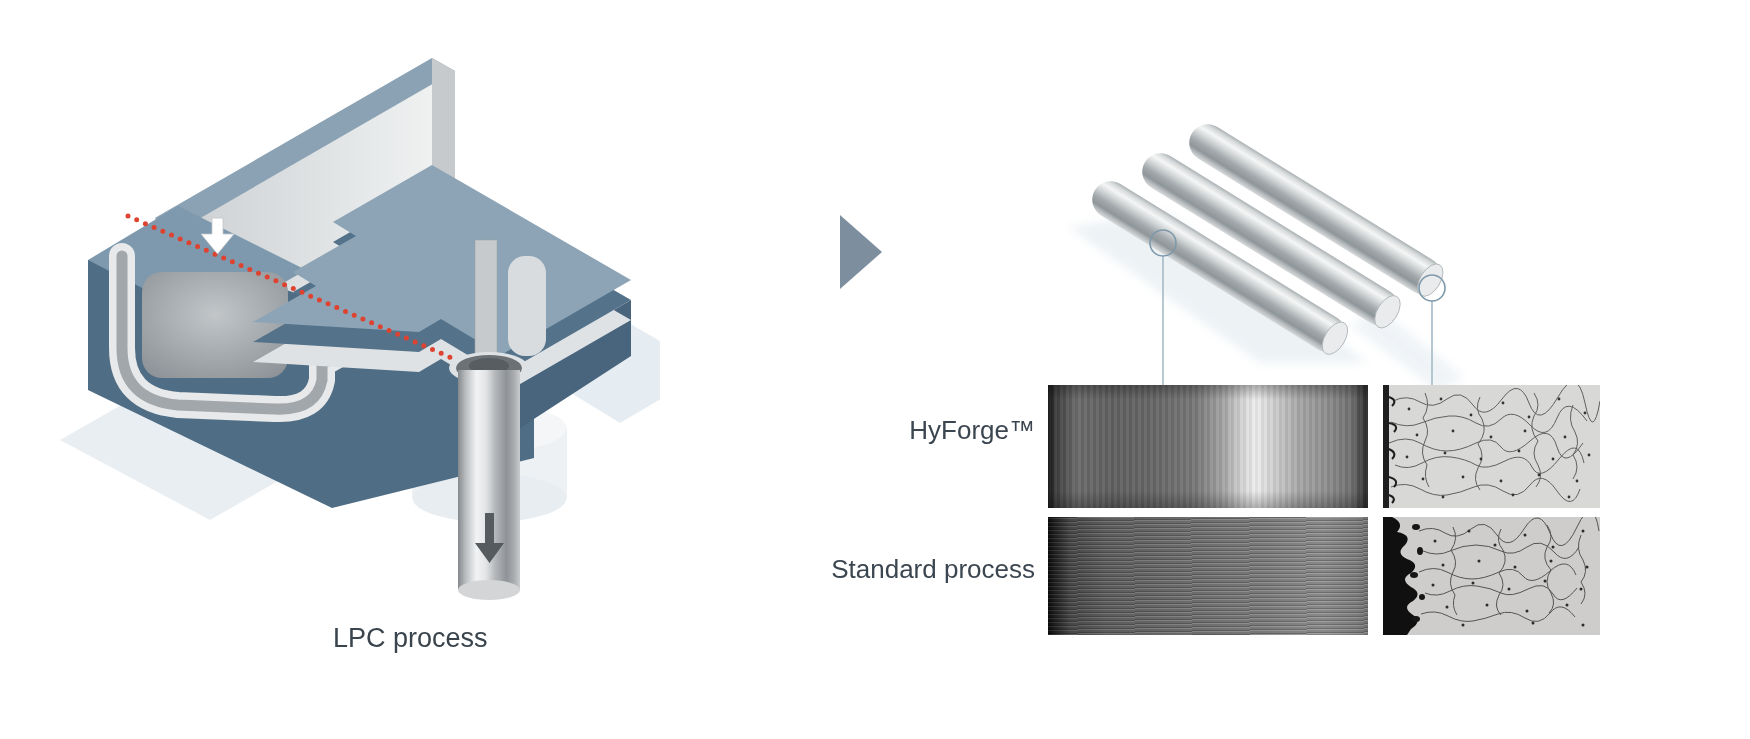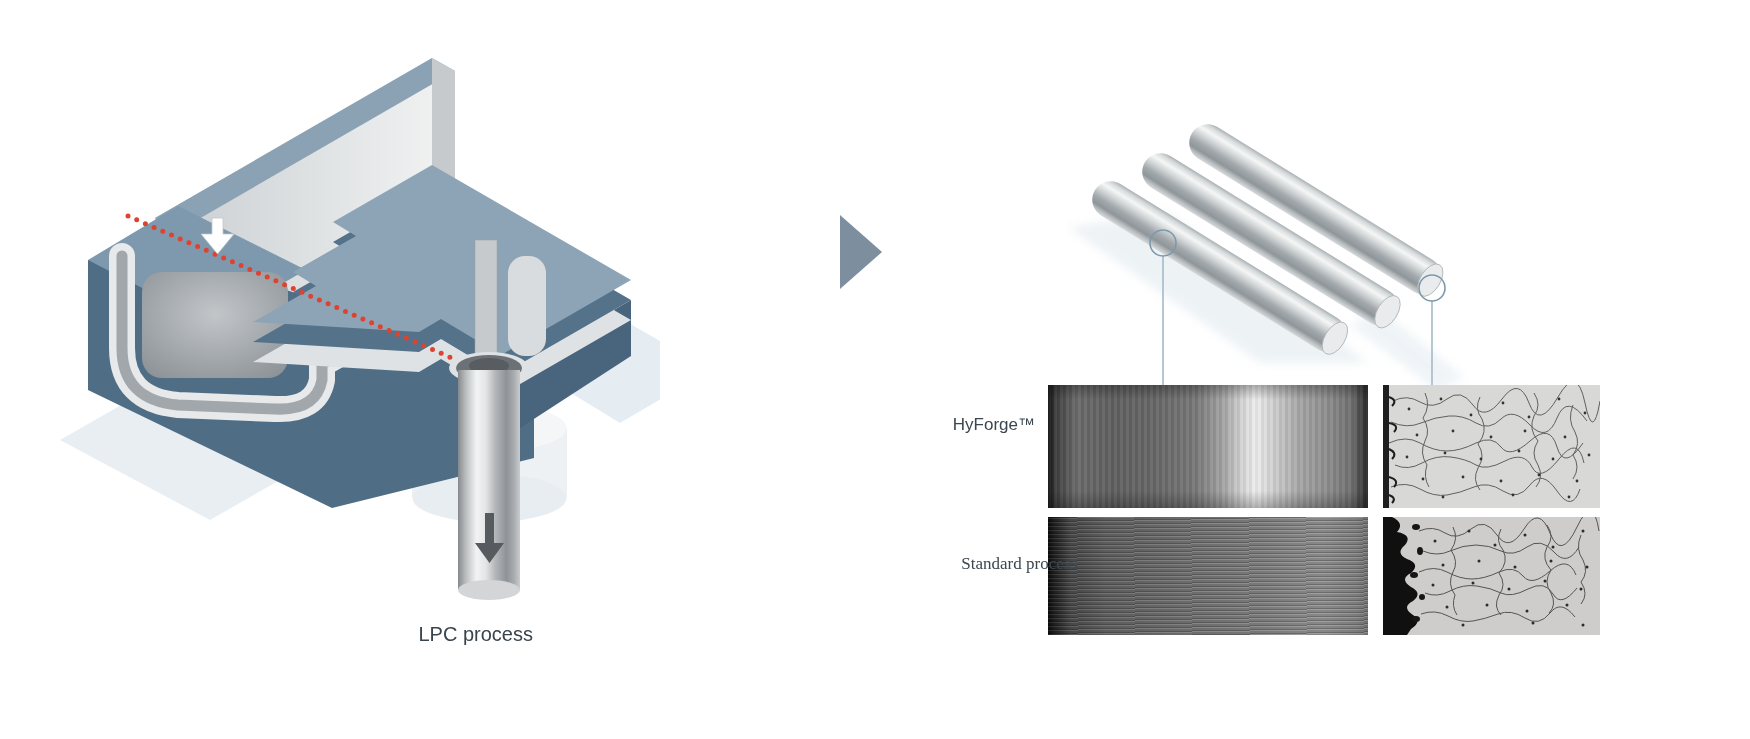--- a/index.html
+++ b/index.html
@@ -1,20 +1,20 @@
 <!DOCTYPE html>
 <html><head>
 <meta charset="utf-8">
 <style>
   html,body{margin:0;padding:0;background:#fff;}
   body{font-family:"Liberation Sans", sans-serif;color:#3b4650;}
   .stage{position:relative;width:1750px;height:739px;background:#ffffff;overflow:hidden;}
   .abs{position:absolute;}
-  .lbl{font-size:17px;color:#3b4650;line-height:1.1;white-space:nowrap;}
-  .caption{font-size:20px;color:#39444d;text-align:right;}
+  .lbl{font-size:26px;color:#3b4650;line-height:1.1;white-space:nowrap;}
+  .caption{font-size:27px;color:#39444d;text-align:left;}
   .row-label{text-align:right;}
   .col-label{text-align:center;}
   .tile{position:absolute;}
   .tile svg{display:block;width:100%;height:100%;}
   .tile-surf-hyforge{
     background:
       linear-gradient(180deg, rgba(0,0,0,.28) 0%, rgba(0,0,0,0) 12%, rgba(0,0,0,0) 86%, rgba(0,0,0,.25) 100%),
       repeating-linear-gradient(90deg, rgba(255,255,255,.05) 0 3px, rgba(0,0,0,.06) 3px 6px),
       linear-gradient(90deg,#101010 0%,#3f3f3f 2.5%,#6b6b6b 9%,#606060 20%,#676767 33%,#787878 46%,#a6a6a6 55%,#d8d8d8 61%,#eeeeee 65%,#cdcdcd 71%,#a5a5a5 79%,#8f8f8f 87%,#6f6f6f 95%,#262626 100%);
   }
@@ -254,16 +254,16 @@
         <ellipse cx="33" cy="10" rx="4" ry="3"></ellipse>
           <ellipse cx="37" cy="34" rx="3" ry="4"></ellipse>
         <ellipse cx="31" cy="58" rx="4" ry="3"></ellipse>
           <ellipse cx="39" cy="80" rx="3" ry="3"></ellipse>
         <ellipse cx="33" cy="102" rx="4" ry="3"></ellipse>
       </g>
     </svg>
   </div>
 
   <div class="abs lbl row-label" style="left:785px;top:416px;width:250px;">HyForge™</div>
-  <div class="abs lbl row-label" style="left:827px;top:555px;width:250px;font-family:Liberation Serif, serif;">Standard process</div>
+  <div class="abs lbl row-label" style="left:785px;top:555px;width:250px;">Standard process</div>
 
 
 </div>
 
 </body></html>

